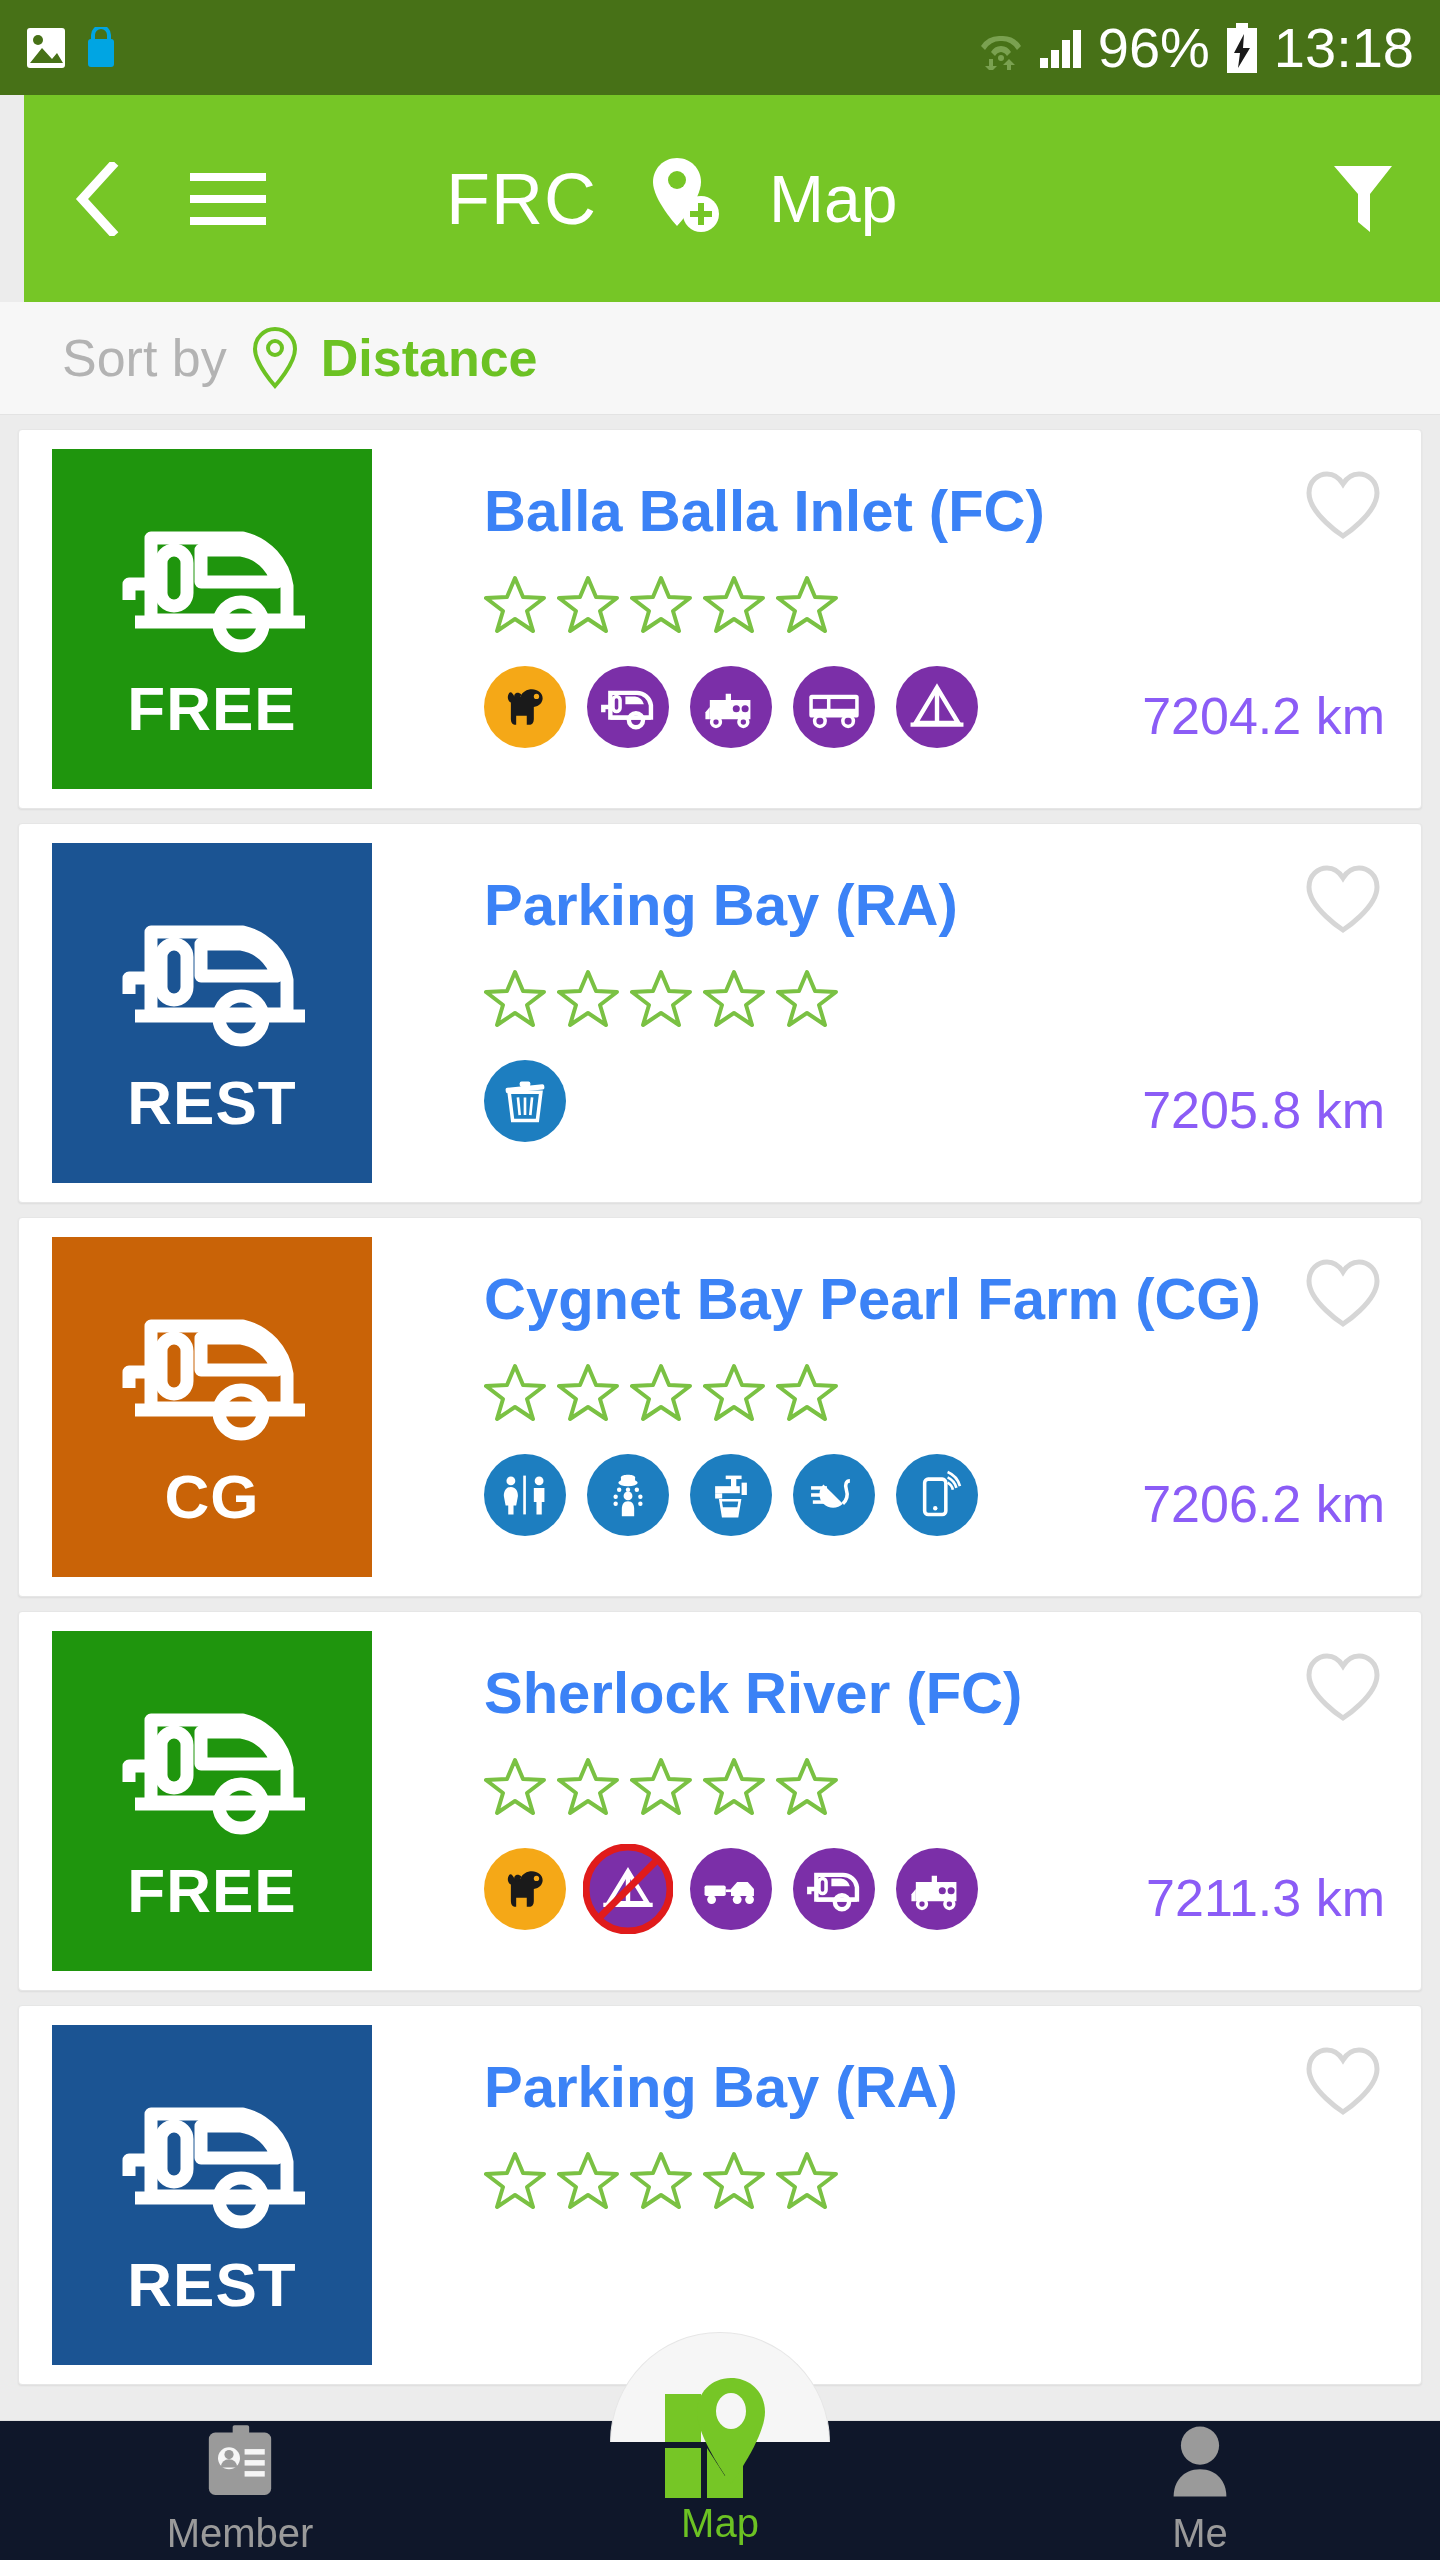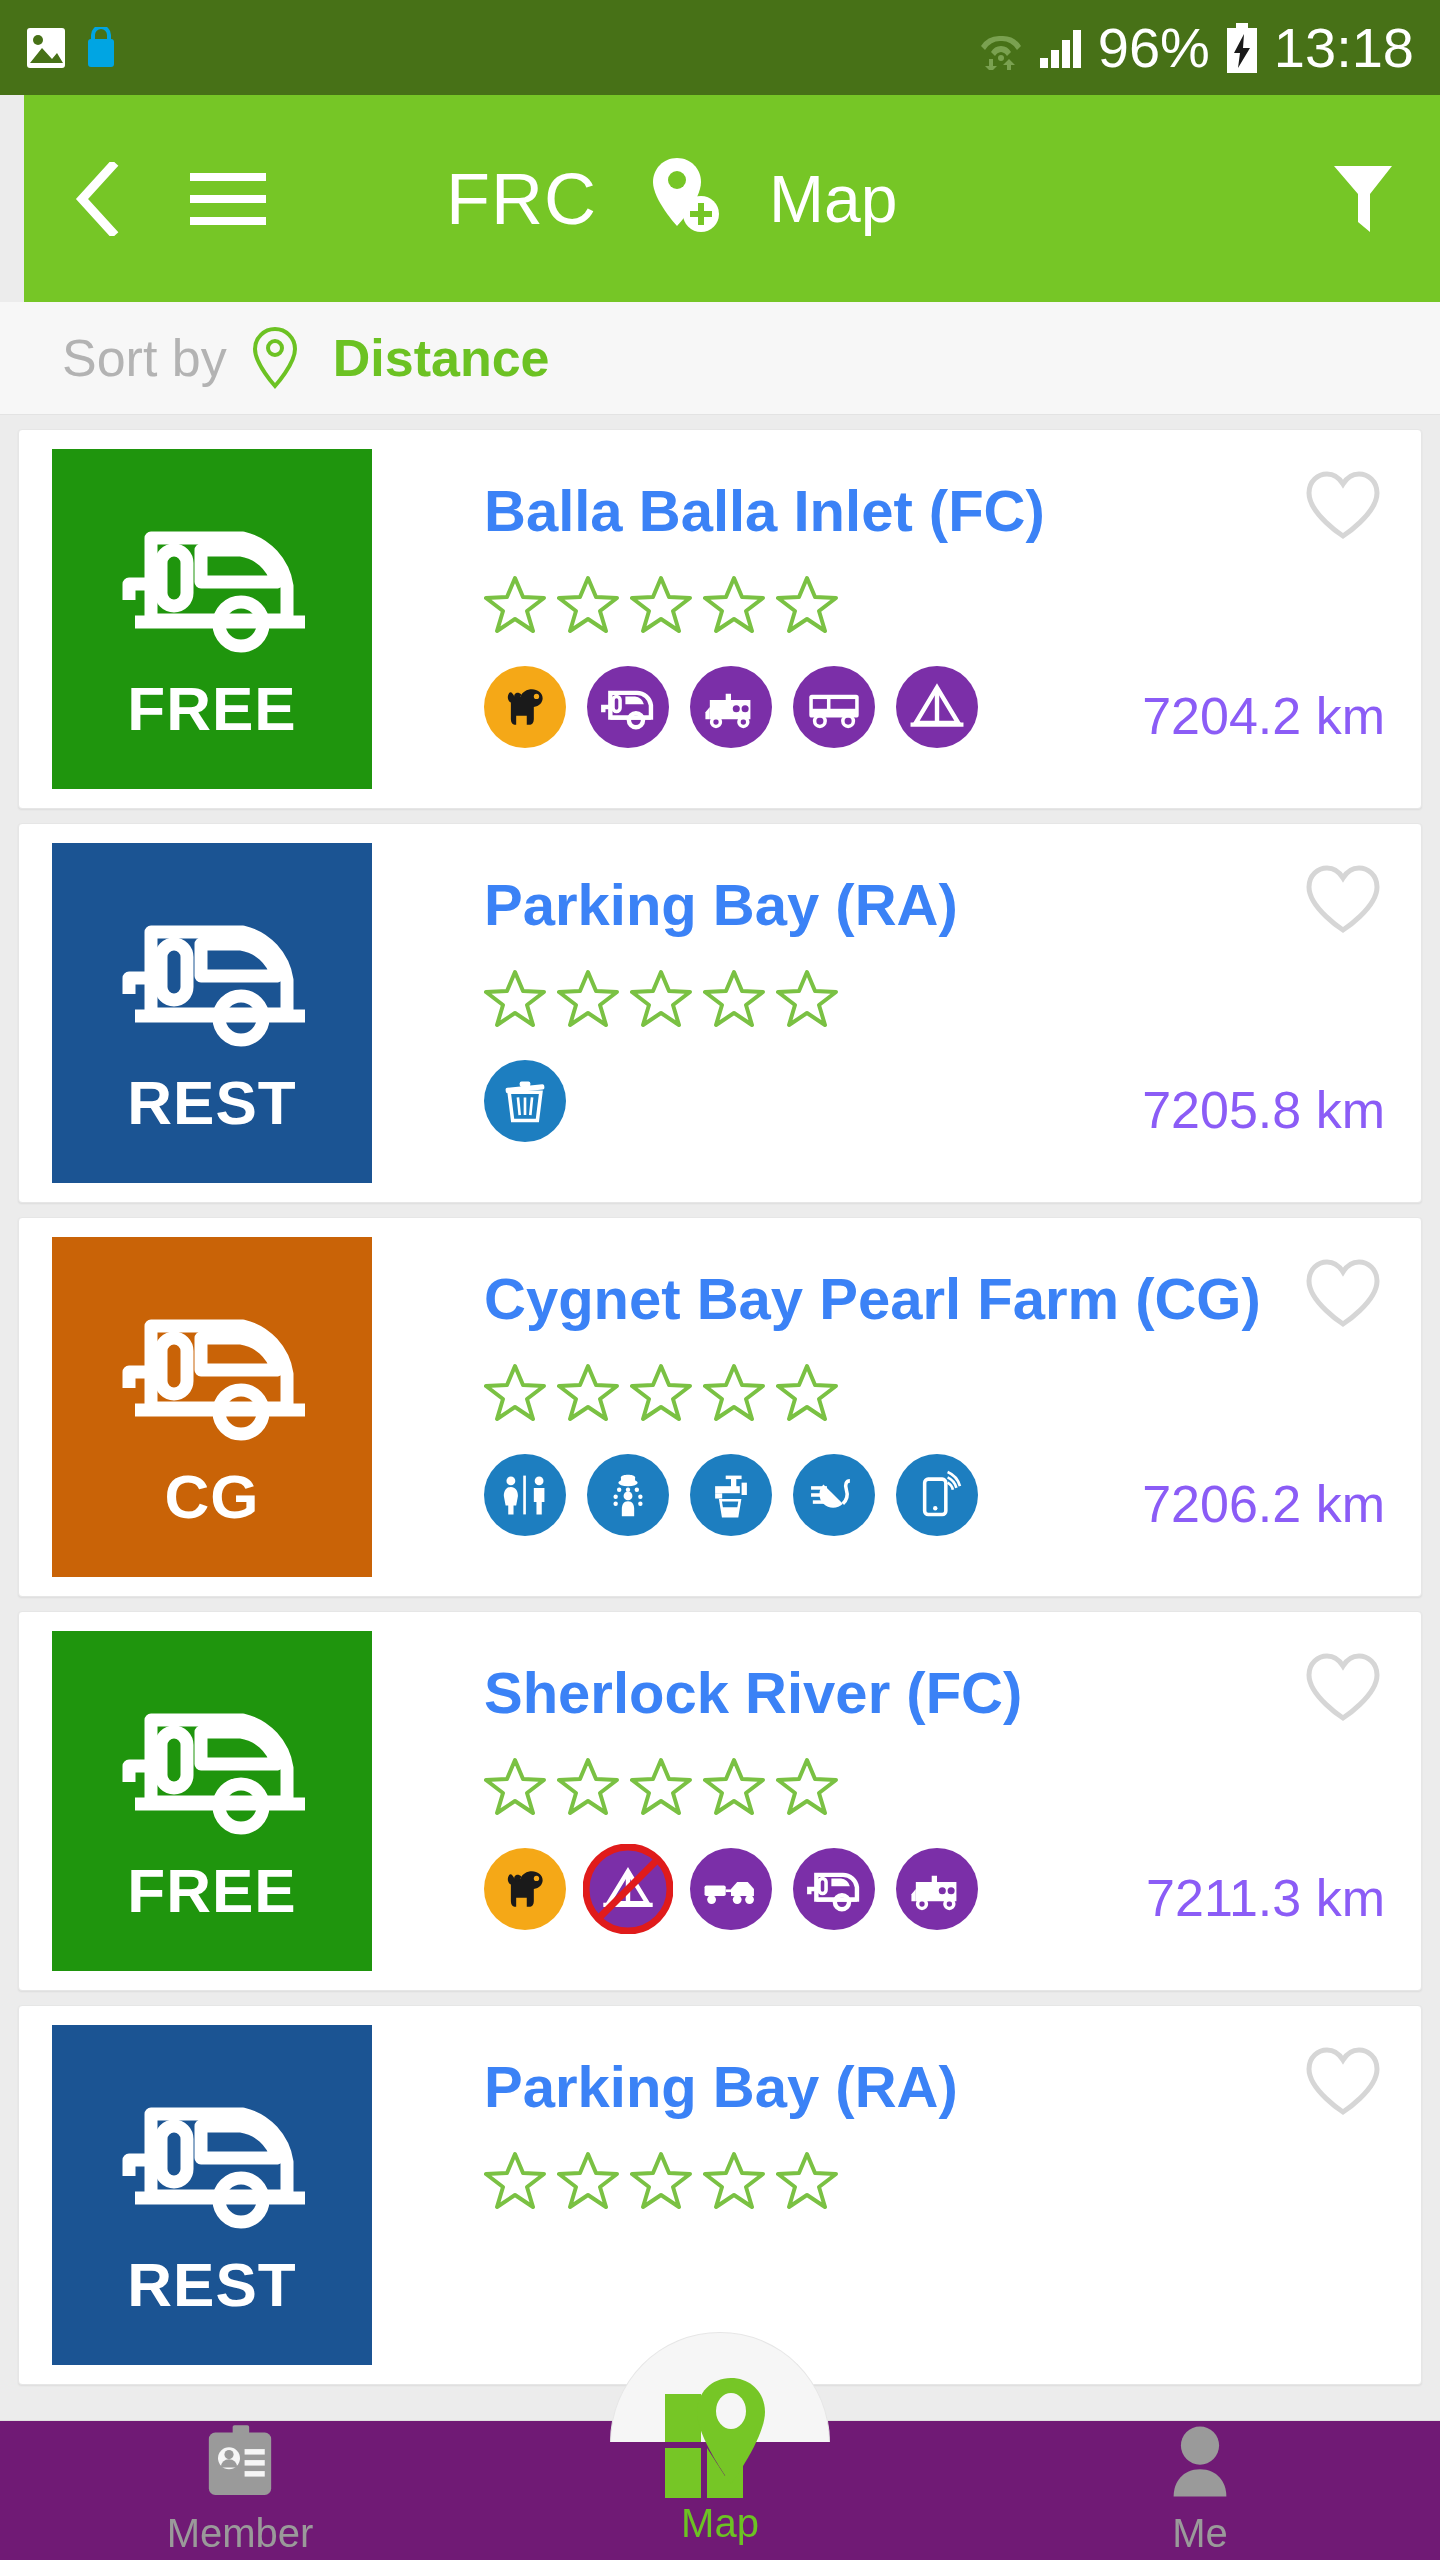--- a/index.html
+++ b/index.html
@@ -45,21 +45,21 @@
 
   
   .sortbar {
     height: 113px; background: #f7f7f7;
     display: flex; align-items: center; padding-left: 62px;
     border-bottom: 1px solid #e3e3e3;
     text-align: center;
   }
   .sort-label { color: #b3b3b3; font-size: 52px; }
   .sort-pin { width: 48px; height: 64px; margin-left: 24px; }
-  .sort-value { color: #6cc223; font-size: 52px; font-weight: bold; margin-left: 34px; }
+  .sort-value { color: #6cc223; font-size: 52px; font-weight: bold; margin-left: 22px; }
 
   
   .list { position: absolute; top: 415px; left: 0; right: 0; bottom: 0; overflow: hidden; }
   .card {
     background: #ffffff;
     border: 1px solid #e6e6e6;
     border-radius: 4px;
     margin: 14px 18px 0 18px;
     height: 380px;
     position: relative;
@@ -93,21 +93,21 @@
   .amen .bubble svg { width: 60px; height: 60px; }
   .heart { position: absolute; top: 40px; right: 40px; width: 76px; height: 70px; }
   .dist {
     position: absolute; right: 36px; bottom: 62px;
     color: #8b5cf6; font-size: 52px; white-space: nowrap;
   }
 
   
   .bottomnav {
     position: absolute; left: 0; right: 0; bottom: 0; height: 140px;
-    background: #701a75; border-top: 1px solid #e0e0e0;
+    background: #0f172a; border-top: 1px solid #e0e0e0;
     display: flex; align-items: center;
   }
   .navitem {
     flex: 1 1 0; display: flex; flex-direction: column;
     align-items: center; justify-content: center; gap: 10px; height: 100%;
   }
   .navitem svg { height: 70px; }
   .navlabel { font-size: 40px; color: #9a9a9a; }
   .nav-notch {
     position: absolute; left: 50%; transform: translateX(-50%);

